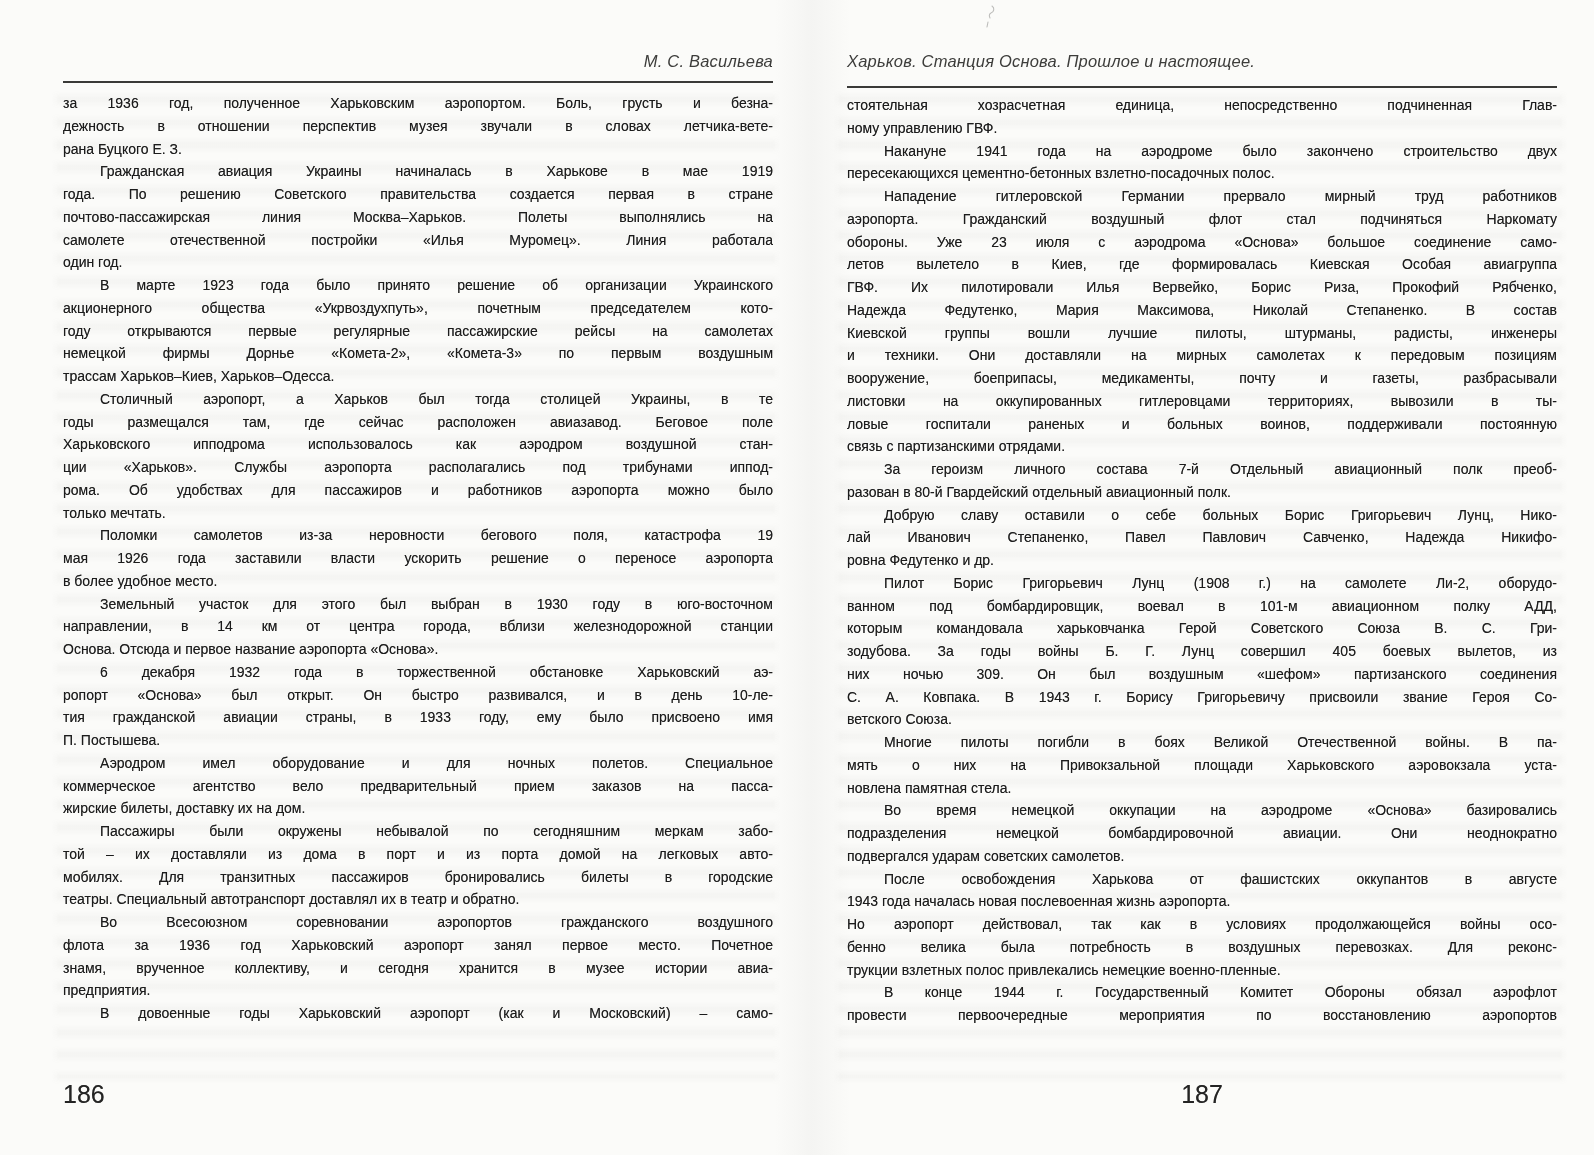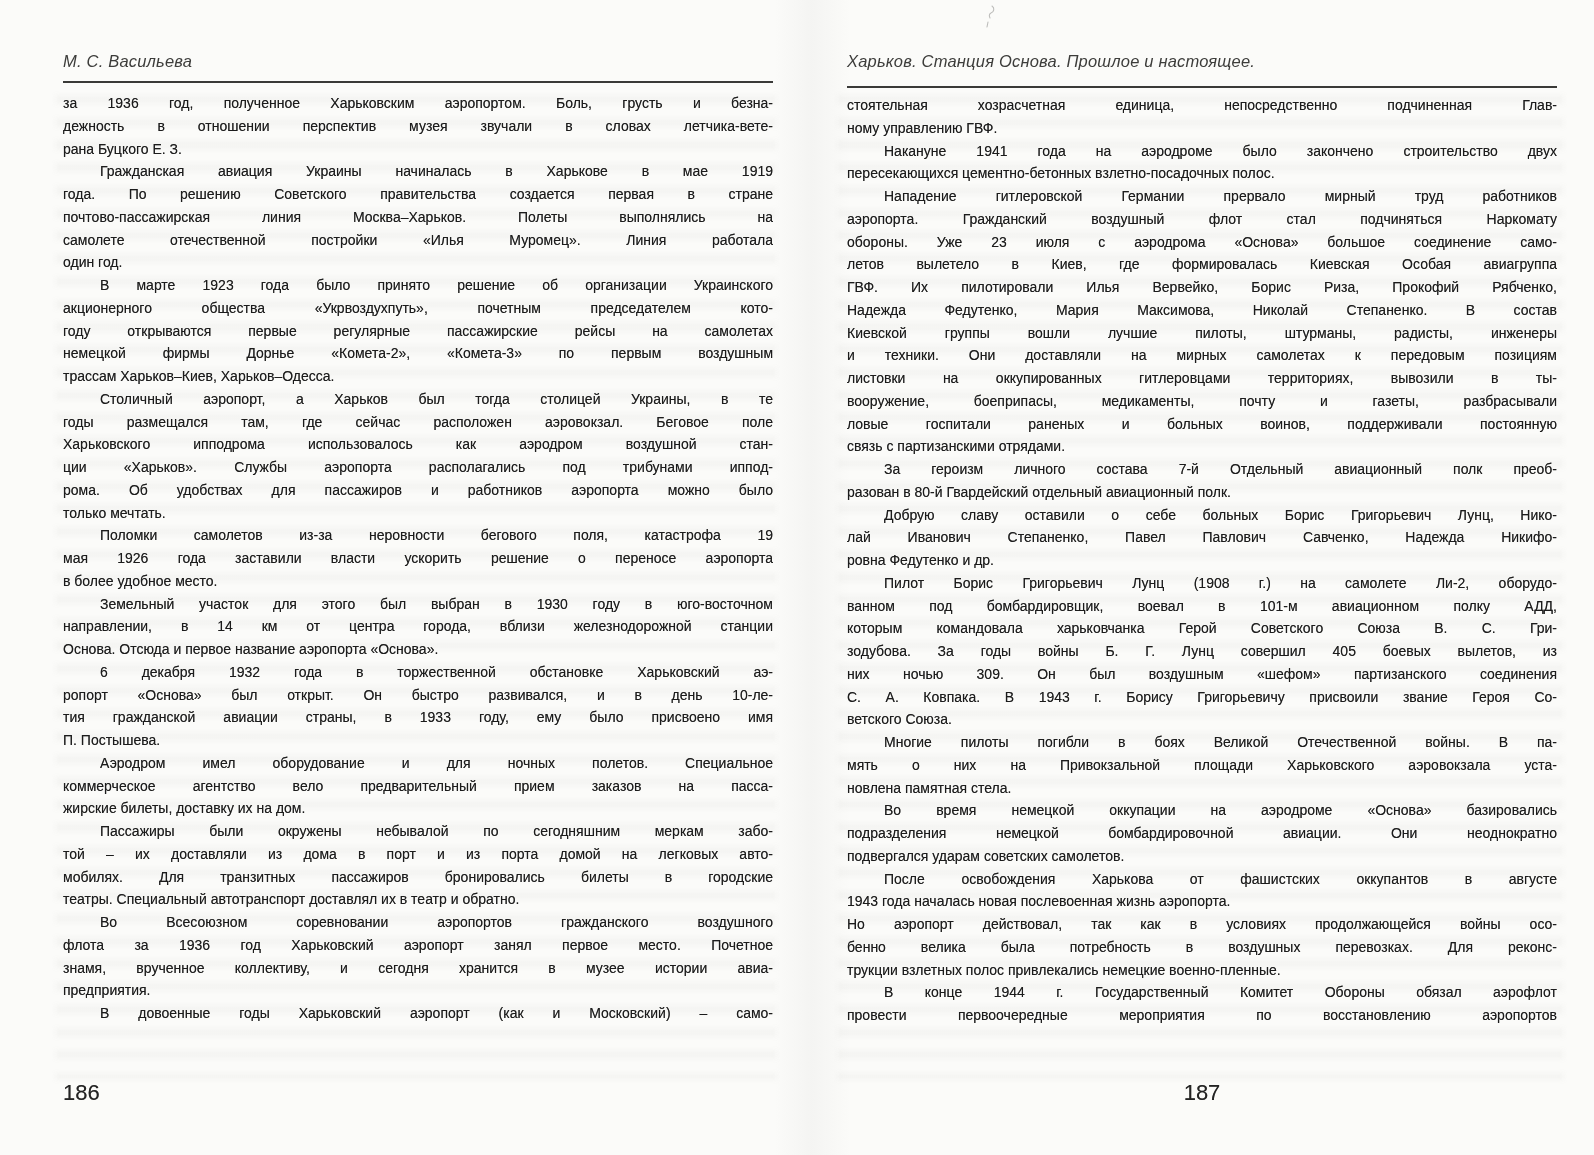--- a/index.html
+++ b/index.html
@@ -45,20 +45,21 @@
   .content-left  { position: absolute; left: 63px; width: 710px; }
   .content-right { position: absolute; left: 50px; width: 710px; }
 
   .running-head {
     position: absolute; top: 52px; width: 710px;
     font-style: italic;
     font-size: 16.5px;
     color: #3d3d3b;
     letter-spacing: 0.2px;
     white-space: nowrap;
+    text-align: right;
   }
   .running-head.align-right { text-align: left; }
 
   .head-rule {
     position: absolute; top: 81px; width: 710px; height: 2px;
     background: #3a3a38;
   }
   .page.right .head-rule { top: 86px; }
 
   .page-body {
@@ -74,21 +75,21 @@
     text-align-last: justify;
     white-space: normal;
     overflow: hidden;
     height: 22.75px;
   }
   .ln.end { text-align-last: left; }
   .ln.ind { text-indent: 37px; }
 
   .folio {
     position: absolute; top: 1080px; width: 710px;
-    font-size: 22px; color: #242424;
+    font-size: 25px; color: #242424;
     text-shadow: 0 0 0.5px rgba(20,20,20,0.45);
   }
   .folio.align-right { text-align: center; }
 
   .hair-mark {
     position: absolute; left: 978px; top: 2px;
     width: 26px; height: 34px;
     pointer-events: none; opacity: 0.55;
   }
 </style>
@@ -108,21 +109,21 @@
         <div class="ln">года. По решению Советского правительства создается первая в стране</div>
         <div class="ln">почтово-пассажирская линия Москва–Харьков. Полеты выполнялись на</div>
         <div class="ln">самолете отечественной постройки «Илья Муромец». Линия работала</div>
         <div class="ln end">один год.</div>
         <div class="ln ind">В марте 1923 года было принято решение об организации Украинского</div>
         <div class="ln">акционерного общества «Укрвоздухпуть», почетным председателем кото-</div>
         <div class="ln">году открываются первые регулярные пассажирские рейсы на самолетах</div>
         <div class="ln">немецкой фирмы Дорнье «Комета-2», «Комета-3» по первым воздушным</div>
         <div class="ln end">трассам Харьков–Киев, Харьков–Одесса.</div>
         <div class="ln ind">Столичный аэропорт, а Харьков был тогда столицей Украины, в те</div>
-        <div class="ln">годы размещался там, где сейчас расположен аэровокзал. Беговое поле</div>
+        <div class="ln">годы размещался там, где сейчас расположен авиазавод. Беговое поле</div>
         <div class="ln">Харьковского ипподрома использовалось как аэродром воздушной стан-</div>
         <div class="ln">ции «Харьков». Службы аэропорта располагались под трибунами иппод-</div>
         <div class="ln">рома. Об удобствах для пассажиров и работников аэропорта можно было</div>
         <div class="ln end">только мечтать.</div>
         <div class="ln ind">Поломки самолетов из-за неровности бегового поля, катастрофа 19</div>
         <div class="ln">мая 1926 года заставили власти ускорить решение о переносе аэропорта</div>
         <div class="ln end">в более удобное место.</div>
         <div class="ln ind">Земельный участок для этого был выбран в 1930 году в юго-восточном</div>
         <div class="ln">направлении, в 14 км от центра города, вблизи железнодорожной станции</div>
         <div class="ln end">Основа. Отсюда и первое название аэропорта «Основа».</div>
@@ -157,22 +158,22 @@
         <div class="ln ind">Накануне 1941 года на аэродроме было закончено строительство двух</div>
         <div class="ln end">пересекающихся цементно-бетонных взлетно-посадочных полос.</div>
         <div class="ln ind">Нападение гитлеровской Германии прервало мирный труд работников</div>
         <div class="ln">аэропорта. Гражданский воздушный флот стал подчиняться Наркомату</div>
         <div class="ln">обороны. Уже 23 июля с аэродрома «Основа» большое соединение само-</div>
         <div class="ln">летов вылетело в Киев, где формировалась Киевская Особая авиагруппа</div>
         <div class="ln">ГВФ. Их пилотировали Илья Вервейко, Борис Риза, Прокофий Рябченко,</div>
         <div class="ln">Надежда Федутенко, Мария Максимова, Николай Степаненко. В состав</div>
         <div class="ln">Киевской группы вошли лучшие пилоты, штурманы, радисты, инженеры</div>
         <div class="ln">и техники. Они доставляли на мирных самолетах к передовым позициям</div>
+        <div class="ln">вооружение, боеприпасы, медикаменты, почту и газеты, разбрасывали</div>
         <div class="ln">листовки на оккупированных гитлеровцами территориях, вывозили в ты-</div>
-        <div class="ln">вооружение, боеприпасы, медикаменты, почту и газеты, разбрасывали</div>
         <div class="ln">ловые госпитали раненых и больных воинов, поддерживали постоянную</div>
         <div class="ln end">связь с партизанскими отрядами.</div>
         <div class="ln ind">За героизм личного состава 7-й Отдельный авиационный полк преоб-</div>
         <div class="ln end">разован в 80-й Гвардейский отдельный авиационный полк.</div>
         <div class="ln ind">Добрую славу оставили о себе больных Борис Григорьевич Лунц, Нико-</div>
         <div class="ln">лай Иванович Степаненко, Павел Павлович Савченко, Надежда Никифо-</div>
         <div class="ln end">ровна Федутенко и др.</div>
         <div class="ln ind">Пилот Борис Григорьевич Лунц (1908 г.) на самолете Ли-2, оборудо-</div>
         <div class="ln">ванном под бомбардировщик, воевал в 101-м авиационном полку АДД,</div>
         <div class="ln">которым командовала харьковчанка Герой Советского Союза В. С. Гри-</div>

